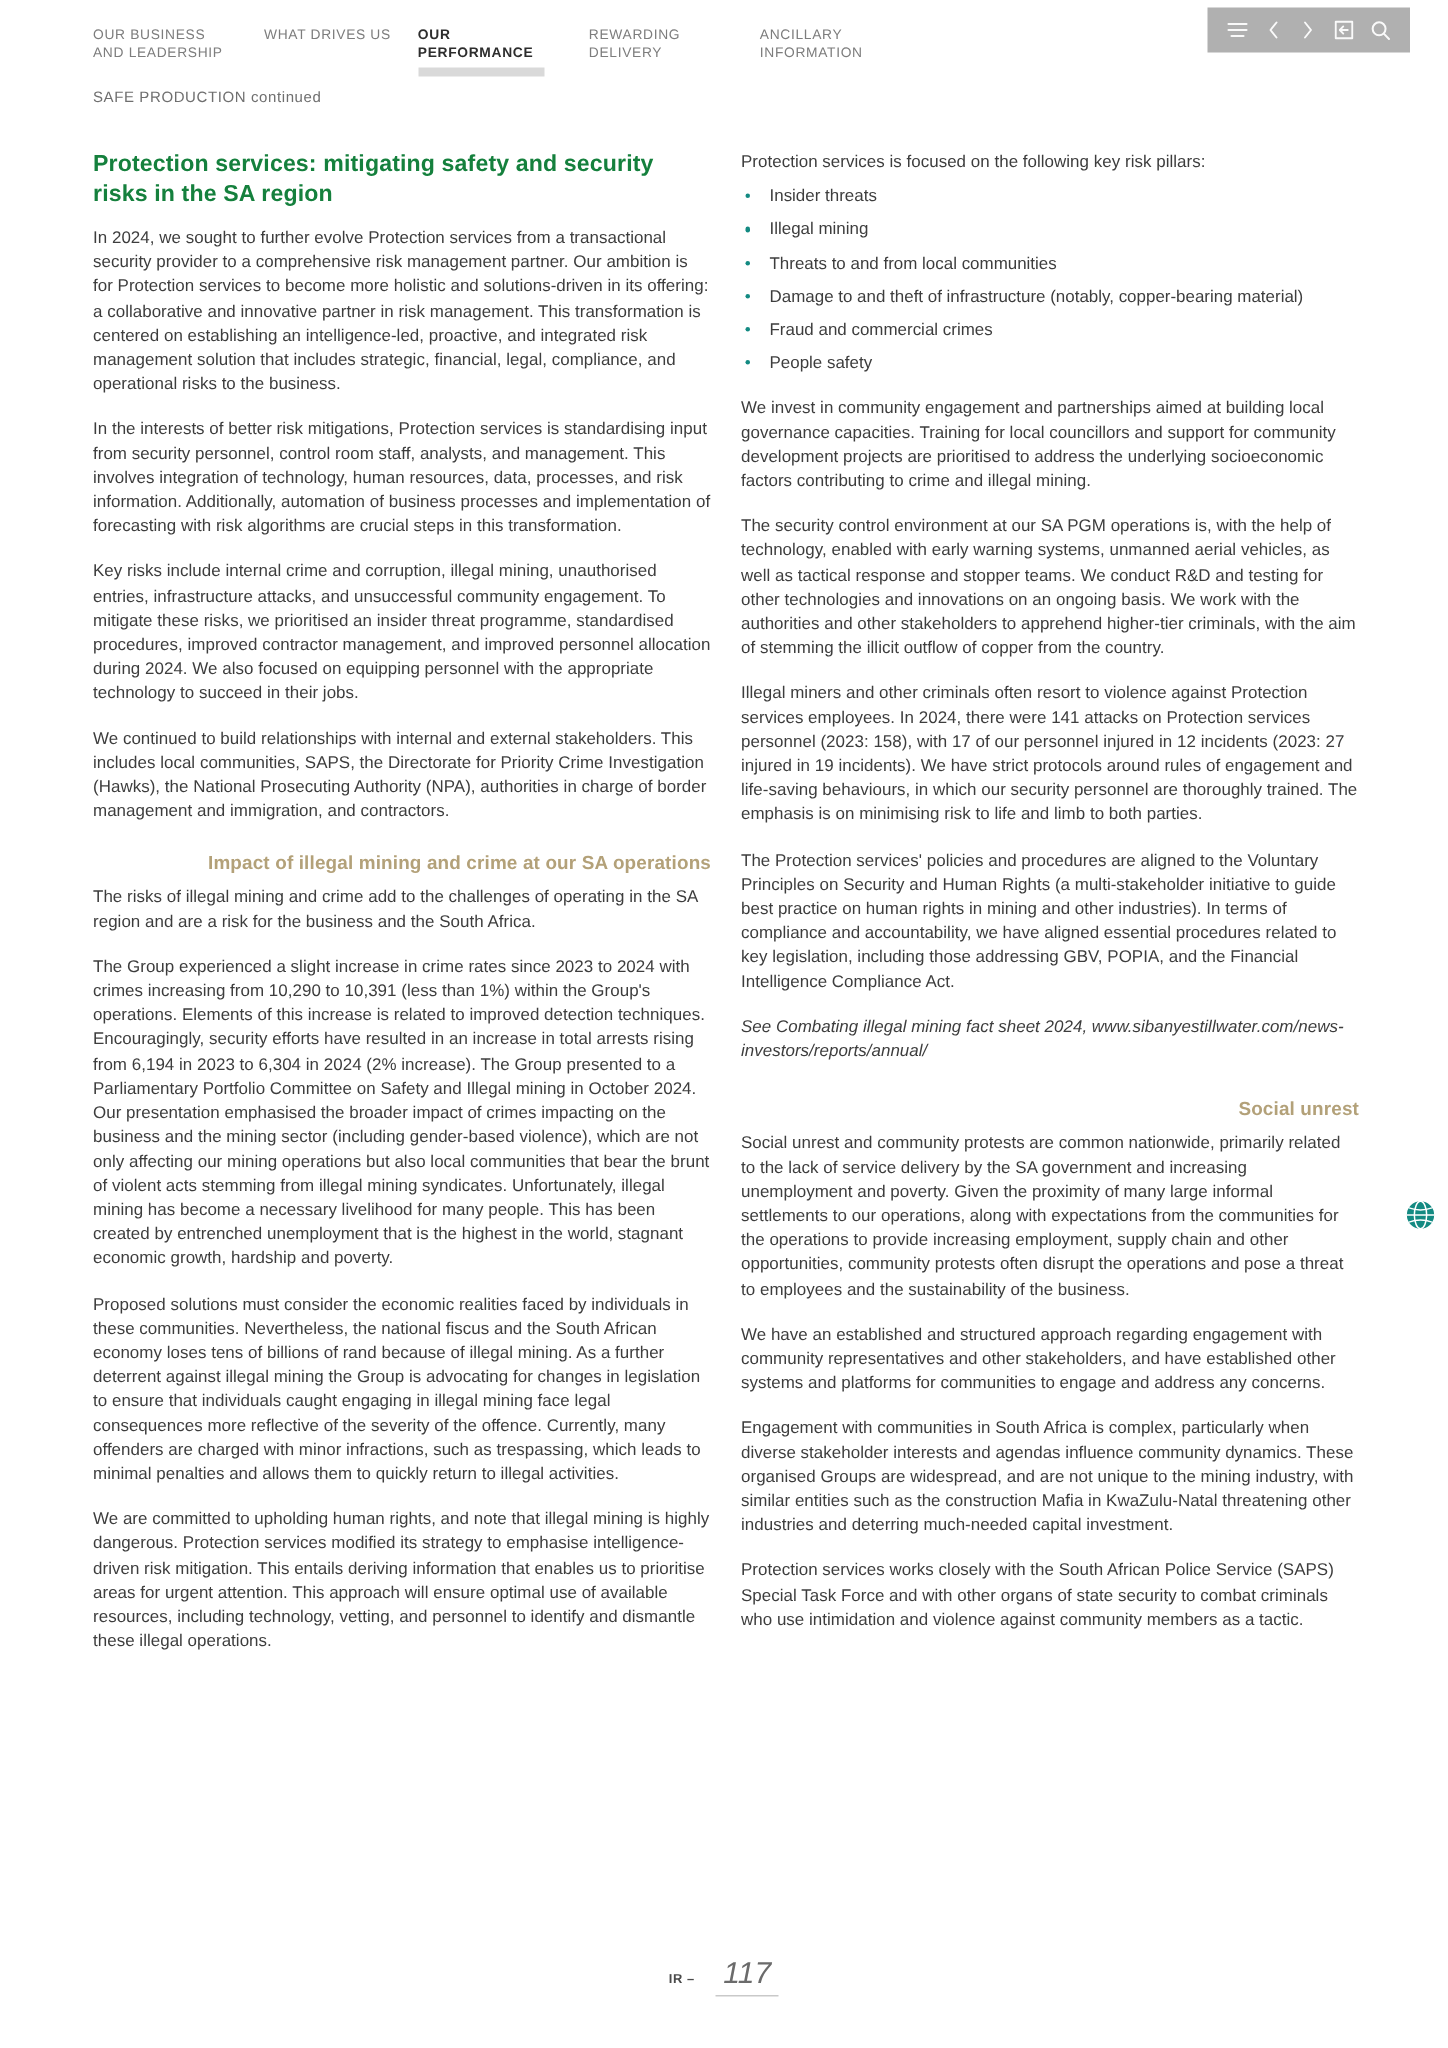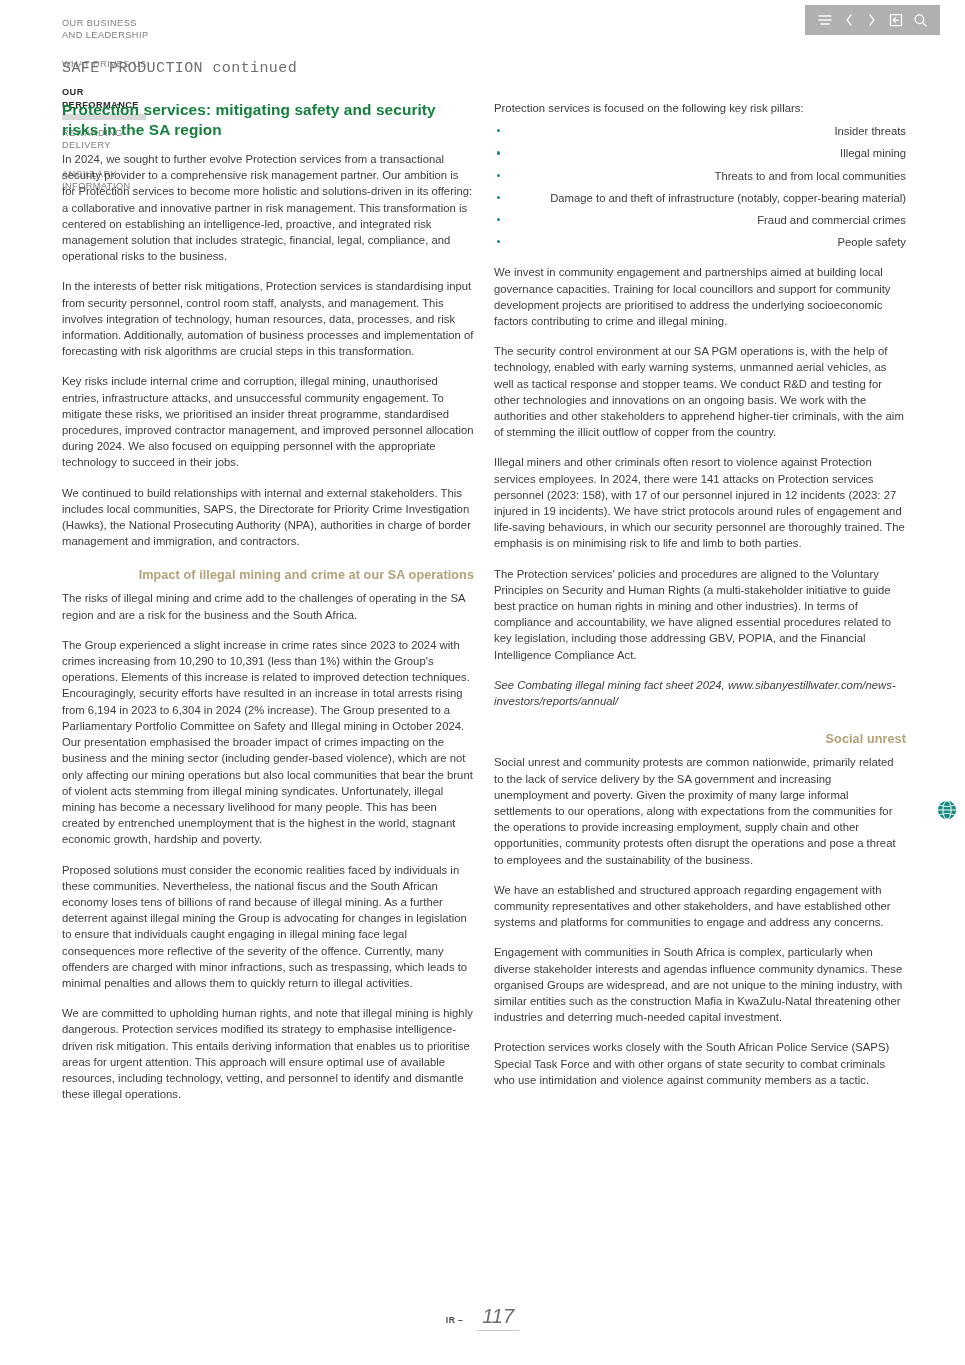--- a/index.html
+++ b/index.html
@@ -20,22 +20,21 @@
   #top-nav {
     position: absolute;
     left: 0; top: 0;
     width: 965px; height: 50px;
   }
   .nav-tabs {
     position: absolute;
     left: 62px; top: 17px;
     display: flex;
     align-items: flex-start;
-    gap: 16px;
-    flex-direction: column;
+    gap: 0;
   }
   .nav-tab {
     font-size: 9.2px;
     letter-spacing: 0.45px;
     line-height: 12.4px;
     color: #7d7d7d;
     text-transform: uppercase;
     padding-right: 18px;
     position: relative;
     cursor: pointer;
@@ -45,24 +44,23 @@
   .nav-tab.active .tab-underline {
     position: absolute;
     left: 0; top: 28px;
     width: 84px; height: 6px;
     background: #d9d9d9;
   }
 
   .section-label {
     position: absolute;
     left: 62px; top: 60px;
-    font-size: 15px;
+    font-size: 10px;
     letter-spacing: 0.4px;
     color: #6f6f6f;
-    font-family: Liberation Mono, monospace;
   }
   .section-label .sl-caps { text-transform: uppercase; }
 
   
   #toolbar {
     position: absolute;
     right: 25px; top: 5px;
     width: 135px; height: 30px;
     background: #b0b0b0;
     display: flex;
@@ -116,21 +114,20 @@
     color: #3d3d3d;
     letter-spacing: 0.02px;
   }
   p.para.italic { font-style: italic; }
   p.para.last { margin-bottom: 0; }
 
   ul.pillars {
     list-style: none;
     margin: 4px 0 14px 0;
     padding: 0;
-    text-align: right;
   }
   ul.pillars li {
     position: relative;
     padding-left: 19px;
     margin-bottom: 6px;
     font-size: 11.3px;
     line-height: 16.2px;
     color: #3d3d3d;
   }
   ul.pillars li .bullet-dot {

